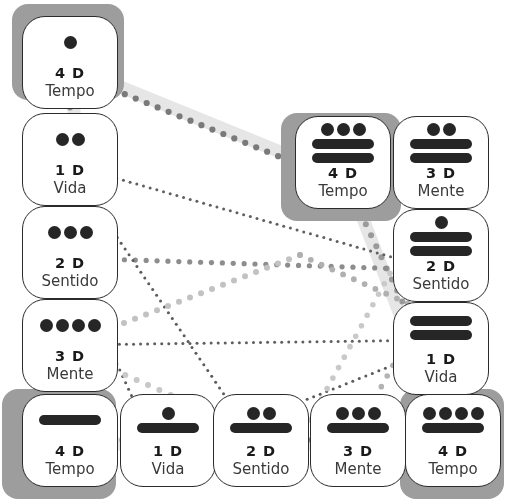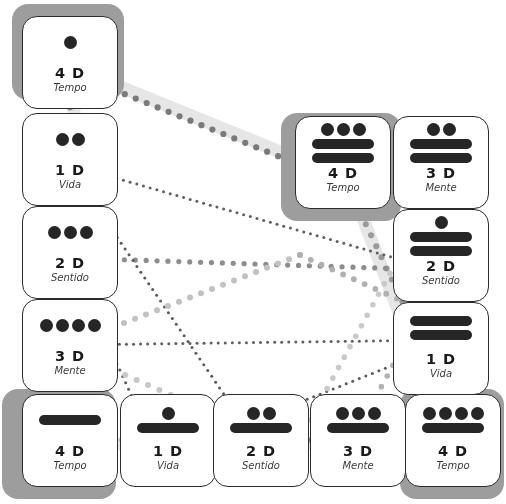--- a/index.html
+++ b/index.html
@@ -9,25 +9,25 @@
 
   
   #links{position:absolute;left:0;top:0;width:506px;height:504px;z-index:1;}
   #glow{position:absolute;left:0;top:0;width:506px;height:504px;z-index:0;}
 
   
   .halo{position:absolute;background:#9d9d9d;border-radius:16px;z-index:2;}
 
   
   .card{position:absolute;box-sizing:border-box;background:#ffffff;
-        border:1.6px solid #2b2b2b;border-radius:15px;z-index:3;}
+        border:1.6px solid #2b2b2b;border-radius:23px;z-index:3;}
   .card .num{position:absolute;left:0;right:0;text-align:center;
              font-weight:bold;font-size:14.5px;color:#1a1a1a;letter-spacing:1px;}
   .card .name{position:absolute;left:0;right:0;text-align:center;
-              font-size:10px;color:#3a3a3a;font-style:italic;}
+              font-size:15px;color:#3a3a3a;}
   .glyph{position:absolute;left:0;right:0;display:flex;flex-direction:column;
          align-items:center;gap:3px;}
   .dots{display:flex;gap:3px;justify-content:center;height:13px;align-items:center;}
   .dot{width:13px;height:13px;border-radius:50%;background:#262626;}
   .bar{width:66%;height:10px;border-radius:5px;background:#2c2c2c;}
   .bars{display:flex;flex-direction:column;gap:4px;align-items:center;width:100%;}
 </style>
 </head>
 <body>
 

